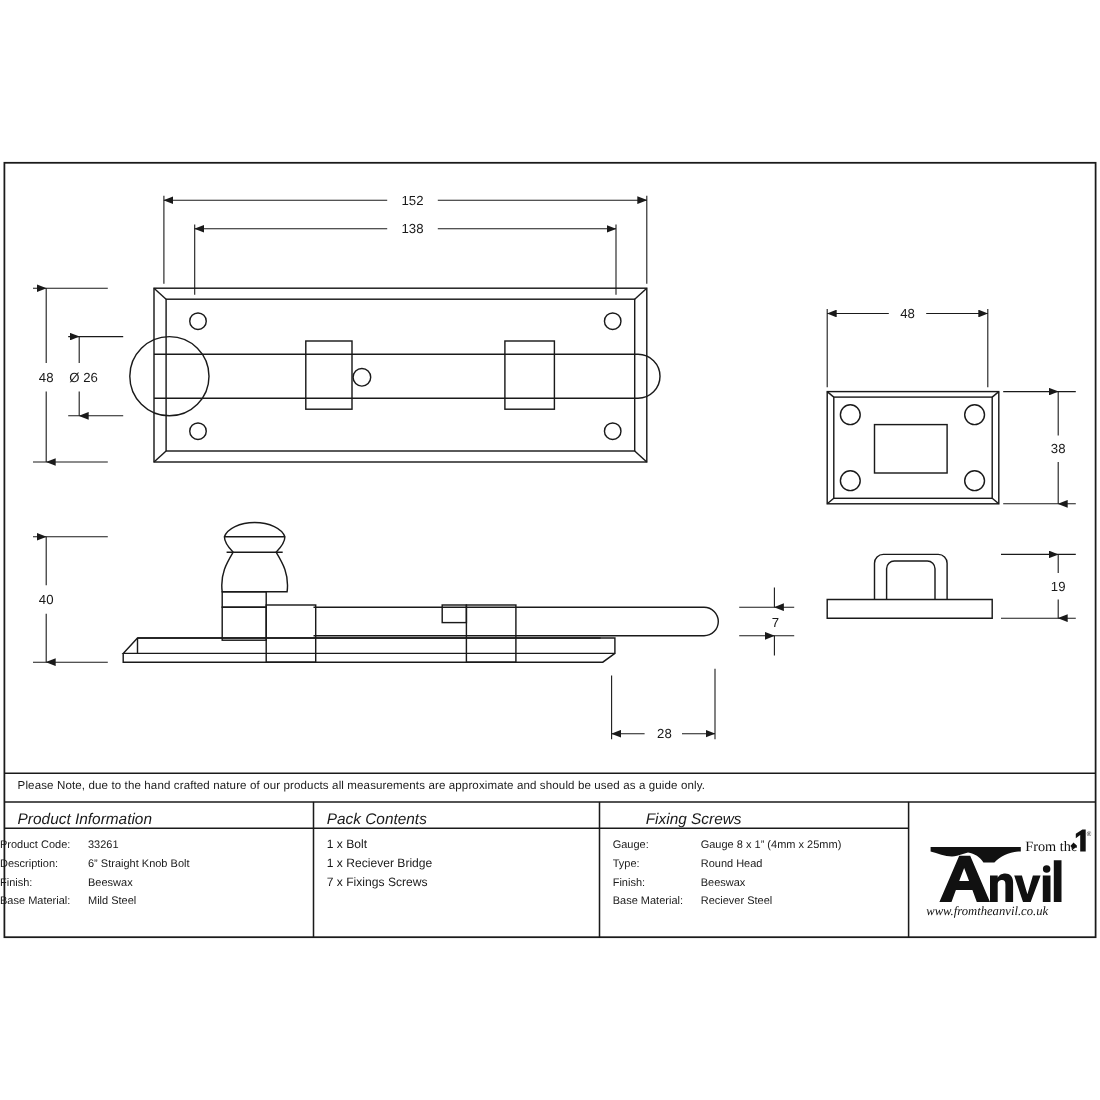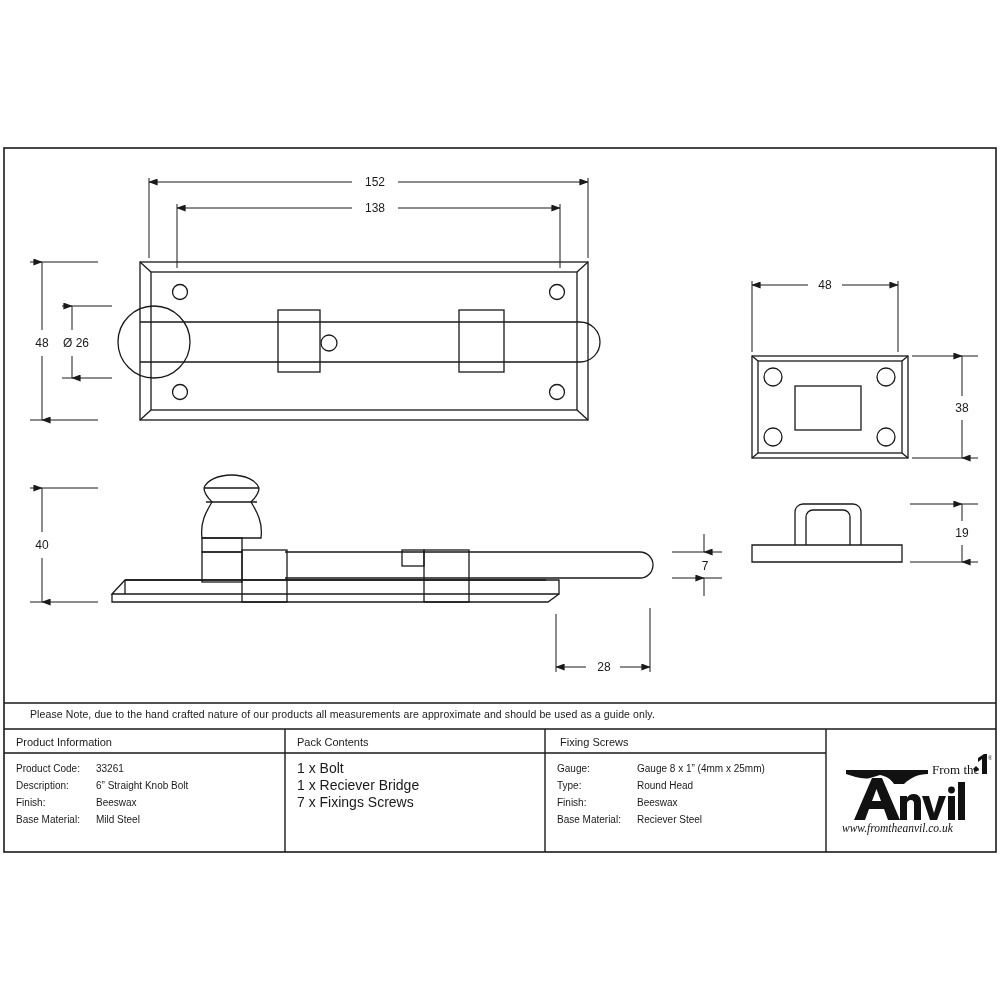--- a/index.html
+++ b/index.html
@@ -30,26 +30,26 @@
   }
 
   
   .note-text {
     position: absolute;
     left: 16px;
     top: 708px;
     font-size: 10.5px;
     letter-spacing: 0.01em;
     white-space: nowrap;
-    margin-left: 14px;
   }
   .col-header {
     position: absolute;
-    font-size: 11px;
+    font-size: 14px;
     top: 736px;
+    font-style: italic;
   }
   .spec-block {
     position: absolute;
     top: 760px;
     font-size: 10px;
     line-height: 17px;
   }
   .spec-row {
     display: flex;
     white-space: nowrap;
@@ -59,21 +59,21 @@
     width: 80px;
     flex: 0 0 80px;
   }
   .spec-value {
     display: inline-block;
     text-align: center;
   }
   .pack-list {
     position: absolute;
     top: 760px;
-    font-size: 14px;
+    font-size: 11px;
     line-height: 17px;
   }
   .pack-item { white-space: nowrap; }
 
   
   #logo-box {
     position: absolute;
     left: 836px;
     top: 752px;
     width: 156px;
@@ -284,23 +284,23 @@
       <text x="825" y="289">48</text>
       <text x="962" y="412">38</text>
       <text x="962" y="537">19</text>
     </g>
   </svg>
 
   <div class="note-text">Please Note, due to the hand crafted nature of our products all measurements are approximate and should be used as a guide only.</div>
 
   <div class="col-header" style="left:16px;">Product Information</div>
   <div class="col-header" style="left:297px;">Pack Contents</div>
-  <div class="col-header" style="left:560px;">Fixing Screws</div>
-
-  <div class="spec-block" style="left:16px;">
+  <div class="col-header" style="left:587px;">Fixing Screws</div>
+
+  <div class="spec-block" style="left:0;">
     <div class="spec-row">
       <span class="spec-label">Product Code:</span>
       <span class="spec-value">33261</span>
     </div>
     <div class="spec-row">
       <span class="spec-label">Description:</span>
       <span class="spec-value">6” Straight Knob Bolt</span>
     </div>
     <div class="spec-row">
       <span class="spec-label">Finish:</span>

